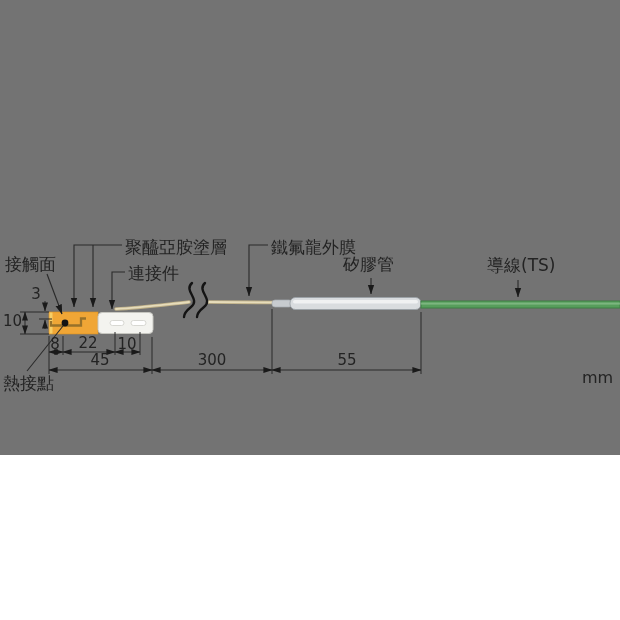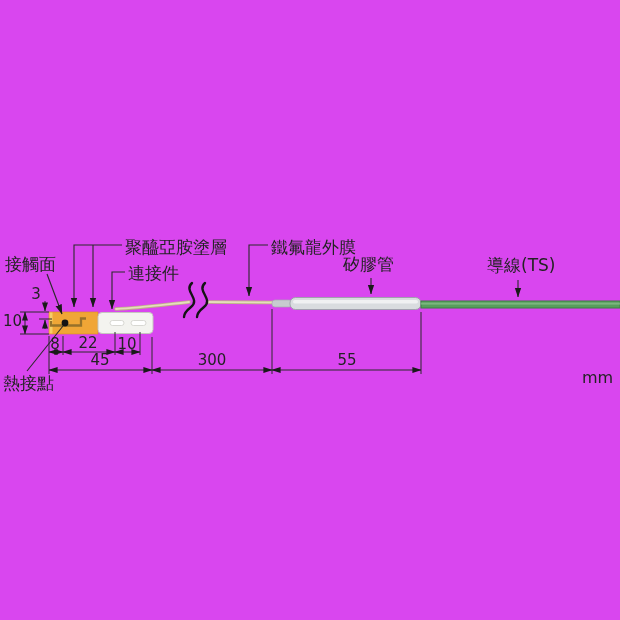--- a/index.html
+++ b/index.html
@@ -1,16 +1,16 @@
 <!DOCTYPE html>
 <html><head>
 <meta charset="utf-8">
 <style>
   html,body{margin:0;padding:0;background:#ffffff;}
-  .stage{width:620px;height:620px;position:relative;background:#d946ef;overflow:hidden;
+  .stage{width:620px;height:455px;position:relative;background:#737373;overflow:hidden;
          font-family:"DejaVu Sans",sans-serif;}
   svg{display:block;}
   text{fill:#232323;}
   .cjk{font-family:"DejaVu Sans",sans-serif;font-size:17px;}
   .dim{font-family:"DejaVu Sans",sans-serif;font-size:15px;}
   .unit{font-family:"DejaVu Sans",sans-serif;font-size:16px;}
   .ln{stroke:#2a2a2a;stroke-width:1;fill:none;}
   .ldr{stroke:#2a2a2a;stroke-width:1.1;fill:none;}
   .brk{stroke:#141414;stroke-width:2.4;fill:none;stroke-linecap:round;}
   .tip{stroke:#d98f1f;stroke-width:0.6;}

